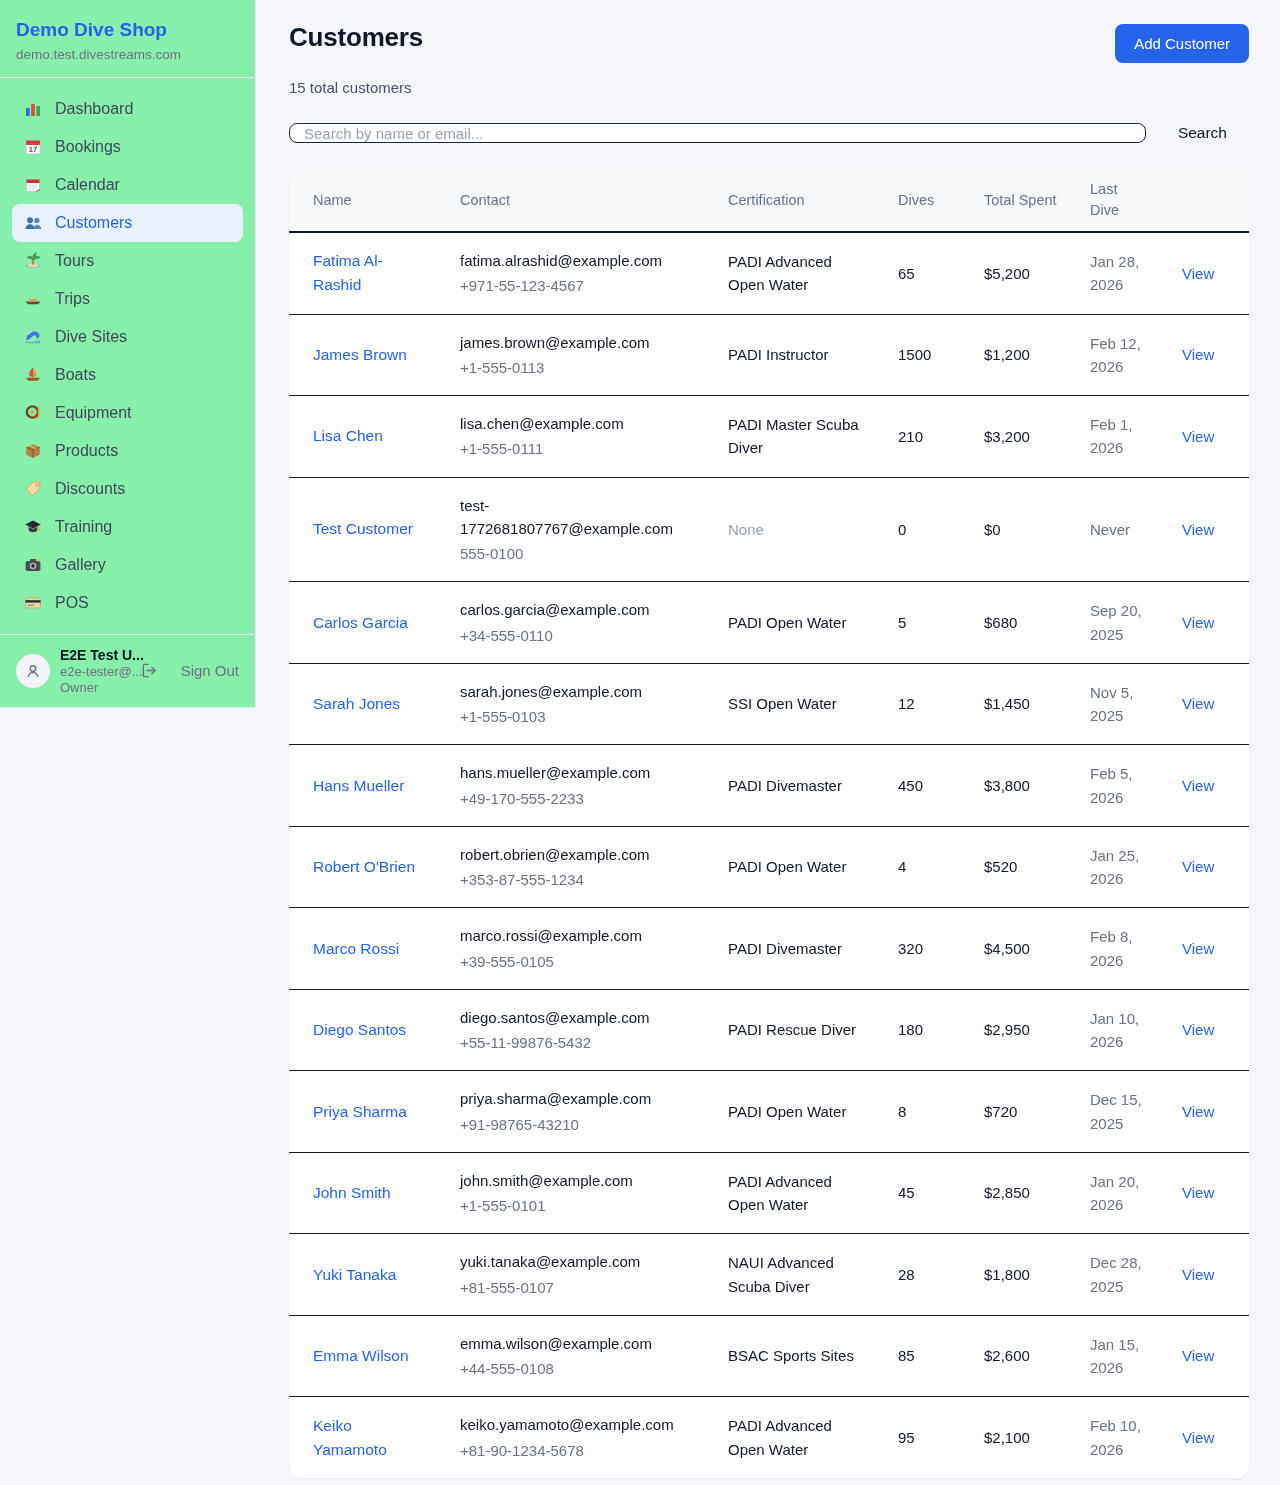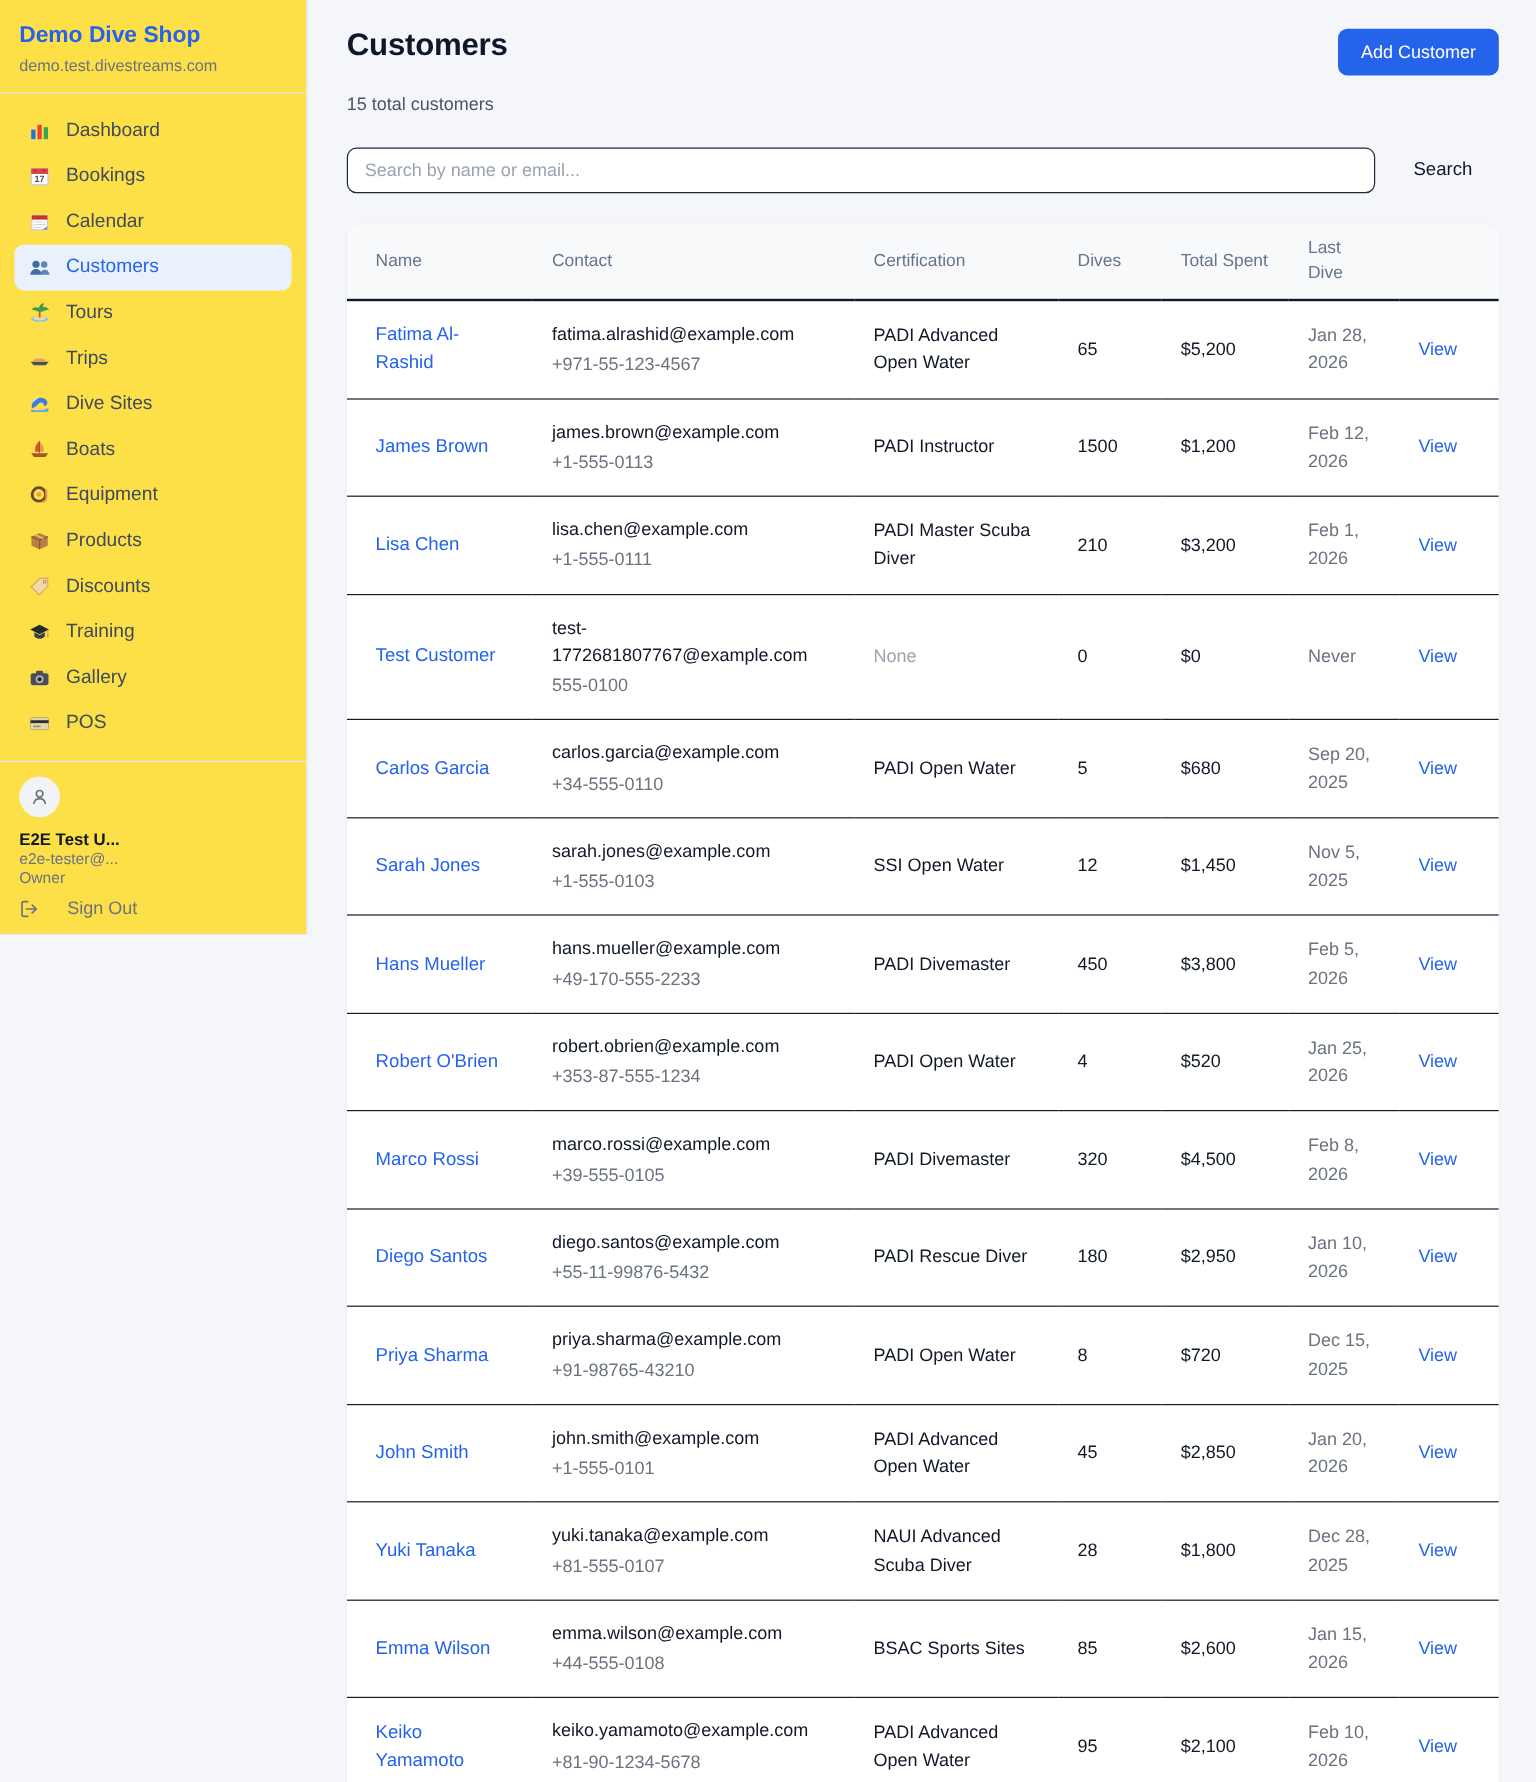--- a/index.html
+++ b/index.html
@@ -7,38 +7,38 @@
   body{
     width:1280px;height:1485px;overflow:hidden;
     background:#f4f6fa;
     font-family:"Liberation Sans",sans-serif;
     color:#111827;
   }
   .app{display:flex;align-items:flex-start}
 
   
   .sidebar{
-    width:256px;flex:0 0 256px;background:#fde047;
+    width:256px;flex:0 0 256px;background:#86efac;
     border-right:1px solid #e5e7eb;border-bottom:1px solid #e5e7eb;
   }
   .brand{padding:18px 16px 15px;border-bottom:1px solid #e5e7eb}
   .brand-name{color:#2563eb;font-size:19px;font-weight:700;line-height:1.25}
   .brand-domain{color:#6b7280;font-size:13.5px;margin-top:5px}
   .nav{padding:12px}
   .nav-item{
     display:flex;align-items:flex-end;gap:13px;
     padding:10px 12px;border-radius:8px;
     color:#3f4a5a;font-size:16px;text-decoration:none;cursor:pointer;
   }
   .nav-item.active{background:#e9f1fd;color:#2563eb}
   .nav-icon{width:18px;height:18px;display:inline-flex;flex:0 0 18px}
   .nav-icon svg{width:18px;height:18px}
   .user{
     border-top:1px solid #e5e7eb;padding:12px 16px;
-    display:flex;gap:10px;flex-direction:column;
+    display:flex;align-items:center;gap:10px;
   }
   .avatar{
     width:34px;height:34px;border-radius:50%;background:#f1f3f6;flex:0 0 34px;
     display:flex;align-items:center;justify-content:center;
   }
   .user-info{flex:1;min-width:0}
   .user-name{font-size:14px;font-weight:700;color:#111827;white-space:nowrap}
   .user-email,.user-role{font-size:13px;color:#6b7280;margin-top:1px;white-space:nowrap}
   .signout{
     display:flex;align-items:center;gap:23px;background:none;border:none;
@@ -49,21 +49,21 @@
   .main{flex:1;min-width:0;padding:22px 31px 0 33px}
   .page-header{display:flex;justify-content:space-between;align-items:flex-start}
   .title{margin:0;font-size:26px;font-weight:700;color:#0f172a;letter-spacing:-.2px}
   .subtitle{margin-top:26px;font-size:15px;color:#475569}
   .btn-primary{
     background:#2563eb;color:#fff;border:none;border-radius:8px;
     padding:11px 19px;font-size:15px;font-weight:500;font-family:inherit;cursor:pointer;margin-top:2px;
   }
   .search-row{display:flex;align-items:center;margin-top:27px}
   .search-input{
-    flex:1;height:38px;border:1px solid #1f2937;border-radius:8px;
+    flex:1;height:20px;border:1px solid #1f2937;border-radius:8px;
     padding:0 14px;font-size:15px;font-family:inherit;background:#fff;color:#111827;
   }
   .search-input::placeholder{color:#9aa3af}
   .search-btn{
     background:none;border:none;color:#0f172a;font-size:15.5px;
     font-family:inherit;margin-left:26px;margin-right:16px;cursor:pointer;
   }
 
   
   .card{

